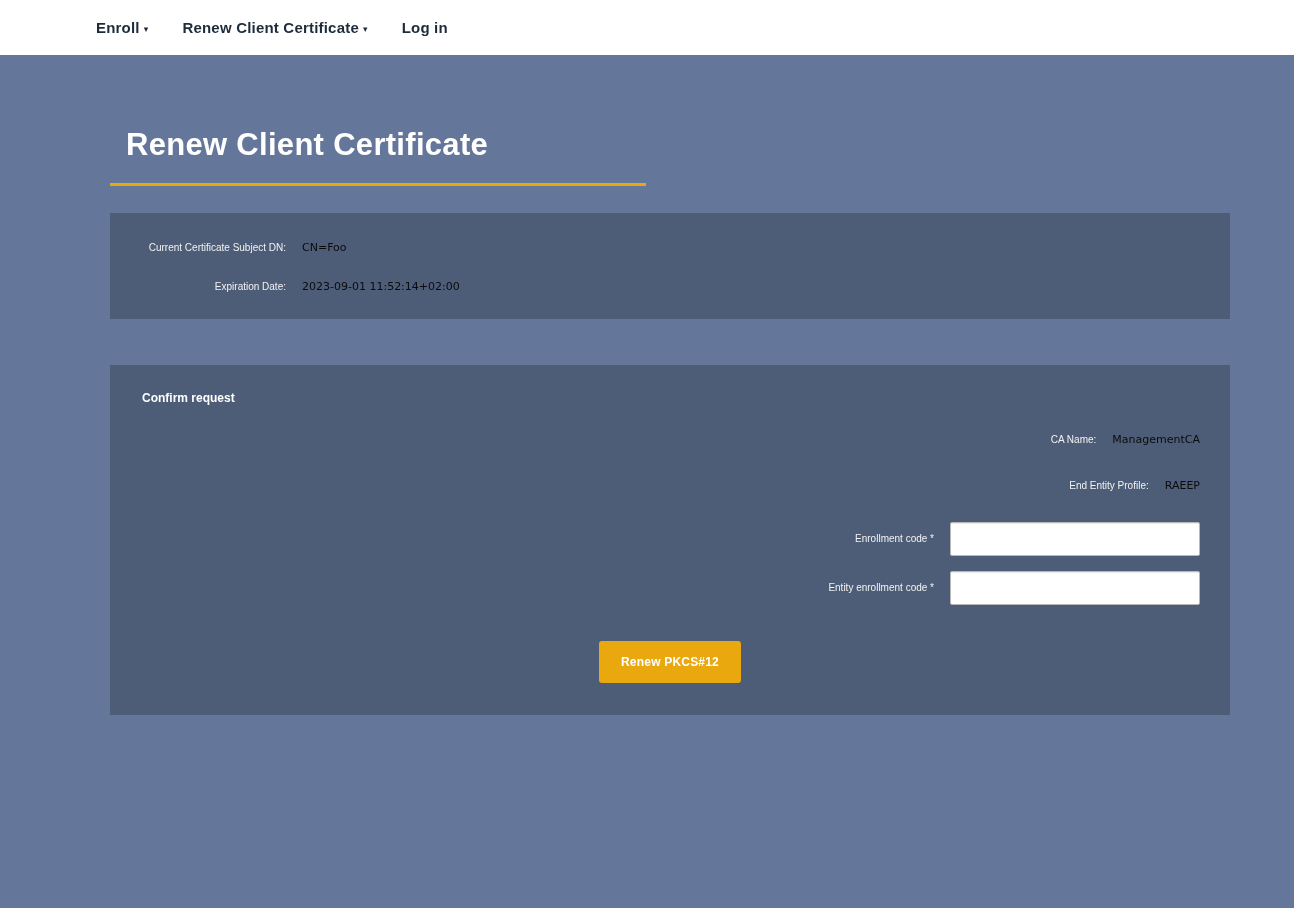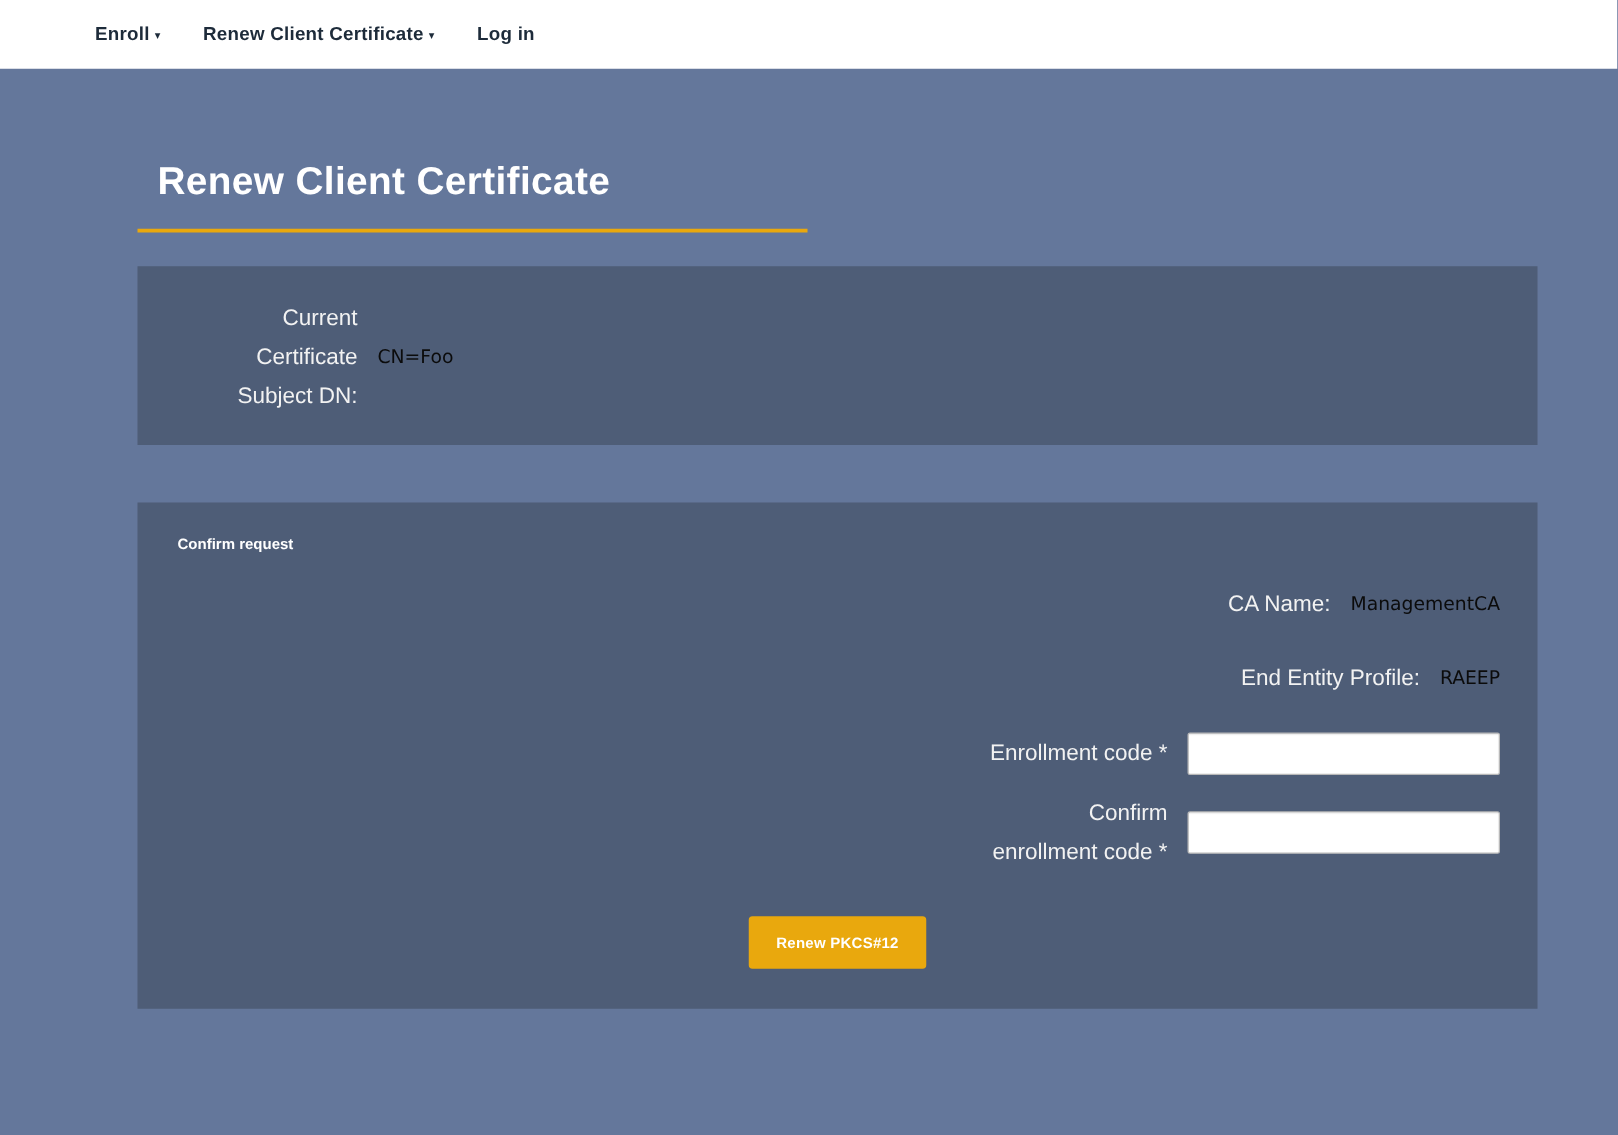--- a/index.html
+++ b/index.html
@@ -19,21 +19,21 @@
     overflow: hidden;
   }
 
   
   .navbar {
     height: 55px;
     background: var(--navbar-bg);
     display: flex;
     align-items: center;
     gap: 34px;
-    padding-left: 76px;
+    padding-left: 96px;
   }
   .nav-item {
     font-weight: bold;
     font-size: 15px;
     color: var(--navbar-text);
     cursor: pointer;
     display: flex;
     align-items: center;
     gap: 4px;
     letter-spacing: 0.2px;
@@ -86,27 +86,27 @@
   }
   .field-row:last-child { margin-bottom: 0; }
   .confirm-panel .field-row { margin-bottom: 28px; justify-content: flex-end; }
   .confirm-panel .field-row.input-row { margin-bottom: 15px; }
 
   .field-label {
     width: 146px;
     flex: 0 0 146px;
     text-align: right;
     color: var(--label-text);
-    font-size: 18px;
+    font-size: 10px;
     line-height: 1.72;
   }
   .field-value {
     margin-left: 16px;
     color: var(--value-text);
-    font-size: 15px;
+    font-size: 11px;
     font-family: "DejaVu Sans", sans-serif;
   }
 
   .text-input {
     margin-left: 16px;
     width: 250px;
     height: 34px;
     border: 1px solid #B8B8B8;
     border-radius: 2px;
     background: #FFFFFF;
@@ -154,20 +154,24 @@
 
 <main class="content">
 
   <h1 class="page-title">Renew Client Certificate</h1>
 
   <section class="panel cert-panel">
     <div class="field-row">
       <div class="field-label">Current Certificate Subject DN:</div>
       <div class="field-value">CN=Foo</div>
     </div>
+    <div class="field-row">
+      <div class="field-label">Expiration Date:</div>
+      <div class="field-value">2023-09-01 11:52:14+02:00</div>
+    </div>
   </section>
 
   <section class="panel confirm-panel">
     <h2 class="panel-heading">Confirm request</h2>
 
     <div class="field-row">
       <div class="field-label">CA Name:</div>
       <div class="field-value">ManagementCA</div>
     </div>
 
@@ -177,21 +181,21 @@
     </div>
 
 
 
     <div class="field-row input-row">
       <label class="field-label" for="enrollment-code">Enrollment code *</label>
       <input id="enrollment-code" class="text-input" type="text" value="" style="">
     </div>
 
     <div class="field-row input-row">
-      <label class="field-label" for="confirm-enrollment-code">Confirm enrollment code *</label>
+      <label class="field-label" for="confirm-enrollment-code">Entity enrollment code *</label>
       <input id="confirm-enrollment-code" class="text-input" type="text" value="" style="">
     </div>
 
     <div class="button-row">
       <button class="submit-btn">Renew PKCS#12</button>
     </div>
   </section>
 
 </main>
 

